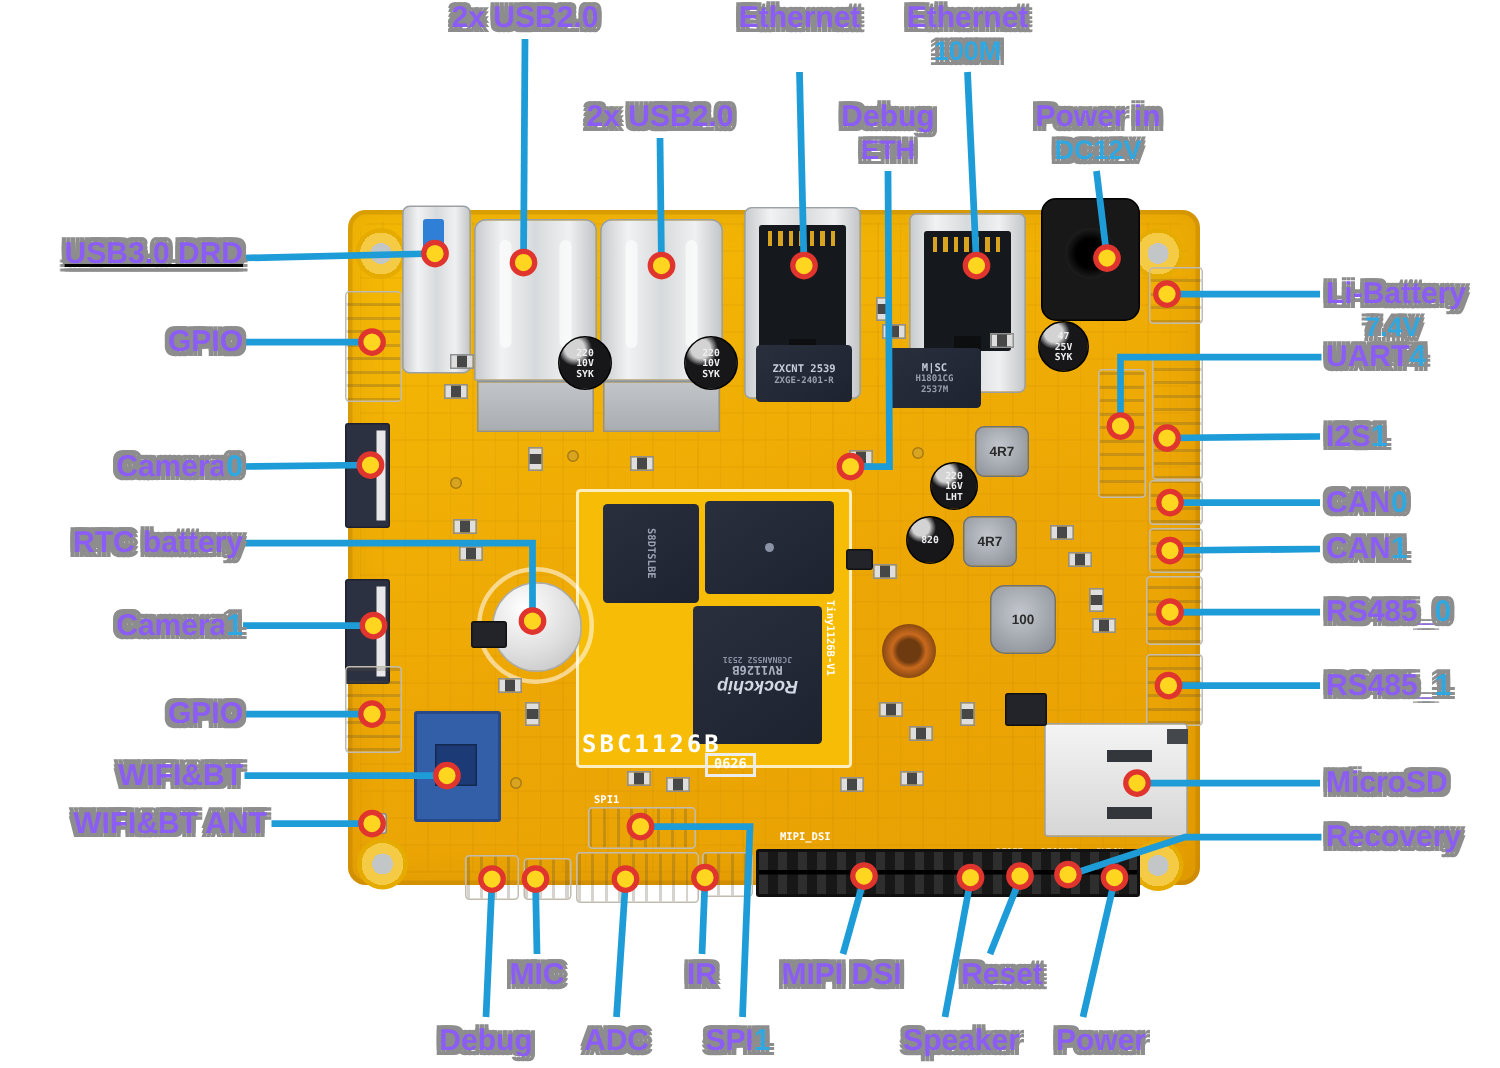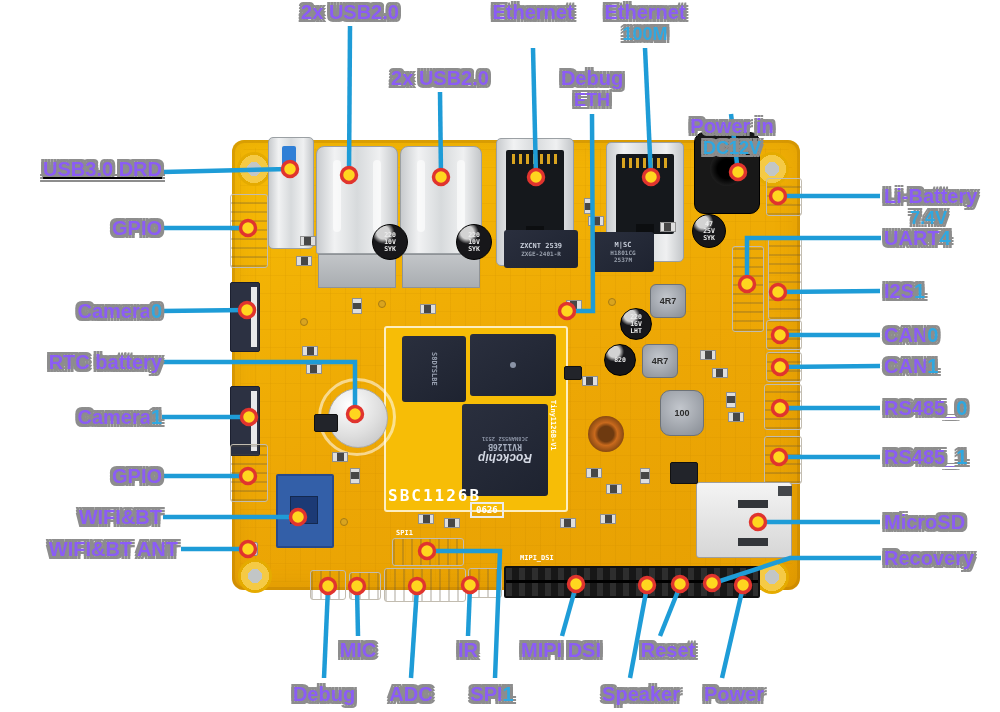--- a/index.html
+++ b/index.html
@@ -152,21 +152,21 @@
 
   <div class="silk" style="left:388px;top:486px;font-size:16px;letter-spacing:2px;">SBC1126B</div>
   <div class="silk" style="left:470px;top:502px;font-size:9px;border:2px solid #ececec;padding:1px 4px;">0626</div>
 
   <div class="comp" style="left:318px;top:378px;width:78px;height:78px;border-radius:50%;border:3px solid rgba(255,255,255,.55);"></div>
   <div class="comp" style="left:328px;top:388px;width:60px;height:60px;border-radius:50%;background:radial-gradient(circle at 35% 28%,#ffffff,#dedede 55%,#bdbdbd);border:1px solid #ababab;"></div>
 
   <div class="comp" style="left:276px;top:474px;width:58px;height:74px;background:#335fa8;border:2px solid #27498a;border-radius:2px;"></div>
   <div class="comp" style="left:290px;top:496px;width:28px;height:28px;background:#1c3a75;border:1px solid #14294f;"></div>
 
-  <div class="comp chip" style="left:504px;top:230px;width:74px;height:38px;">
+  <div class="comp chip" style="left:504px;top:230px;width:64px;height:38px;">
     <span style="font:700 7px 'DejaVu Sans Mono',monospace;">ZXCNT 2539</span>
     <span style="font:700 6px 'DejaVu Sans Mono',monospace;color:#99a0ad;">ZXGE-2401-R</span>
   </div>
   <div class="comp chip" style="left:592px;top:232px;width:62px;height:40px;">
     <span style="font:700 7px 'DejaVu Sans Mono',monospace;">M|SC</span>
     <span style="font:700 6px 'DejaVu Sans Mono',monospace;color:#99a0ad;">H1801CG</span>
     <span style="font:700 6px 'DejaVu Sans Mono',monospace;color:#99a0ad;">2537M</span>
   </div>
 
   <div class="comp cap" style="left:372px;top:224px;width:36px;height:36px;">
@@ -305,21 +305,21 @@
       <circle cx="647" cy="585" r="7.5"></circle>
       <circle cx="743" cy="585" r="7.5"></circle>
     </g>
   </svg>
 
   <div class="lbl tA" style="left:280px;top:1px;width:140px;"><span class="o">2x USB2.0</span></div>
   <div class="lbl tA" style="left:370px;top:67px;width:140px;"><span class="o">2x USB2.0</span></div>
   <div class="lbl tA" style="left:468px;top:1px;width:130px;"><span class="o">Ethernet</span></div>
   <div class="lbl tA" style="left:580px;top:1px;width:130px;"><span class="o">Ethernet</span><div class="l2 b">100M</div></div>
   <div class="lbl tA" style="left:537px;top:67px;width:110px;"><span class="o">Debug</span><div class="l2 o">ETH</div></div>
-  <div class="lbl tA" style="left:667px;top:67px;width:130px;margin-top:48px;"><span class="o">Power in</span><div class="l2 b">DC12V</div></div>
+  <div class="lbl tA" style="left:667px;top:67px;width:130px;"><span class="o">Power in</span><div class="l2 b">DC12V</div></div>
 
   <div class="lbl left-lbl" style="top:158px;text-decoration:underline;"><span class="o">USB3.0 DRD</span></div>
   <div class="lbl left-lbl" style="top:217px;"><span class="o">GPIO</span></div>
   <div class="lbl left-lbl" style="top:300px;"><span class="o">Camera</span><span class="b">0</span></div>
   <div class="lbl left-lbl" style="top:351px;"><span class="o">RTC battery</span></div>
   <div class="lbl left-lbl" style="top:406px;"><span class="o">Camera</span><span class="b">1</span></div>
   <div class="lbl left-lbl" style="top:465px;"><span class="o">GPIO</span></div>
   <div class="lbl left-lbl" style="top:506px;"><span class="o">WIFI&amp;BT</span></div>
   <div class="lbl left-lbl" style="top:538px;width:178px;"><span class="o">WIFI&amp;BT ANT</span></div>
 

